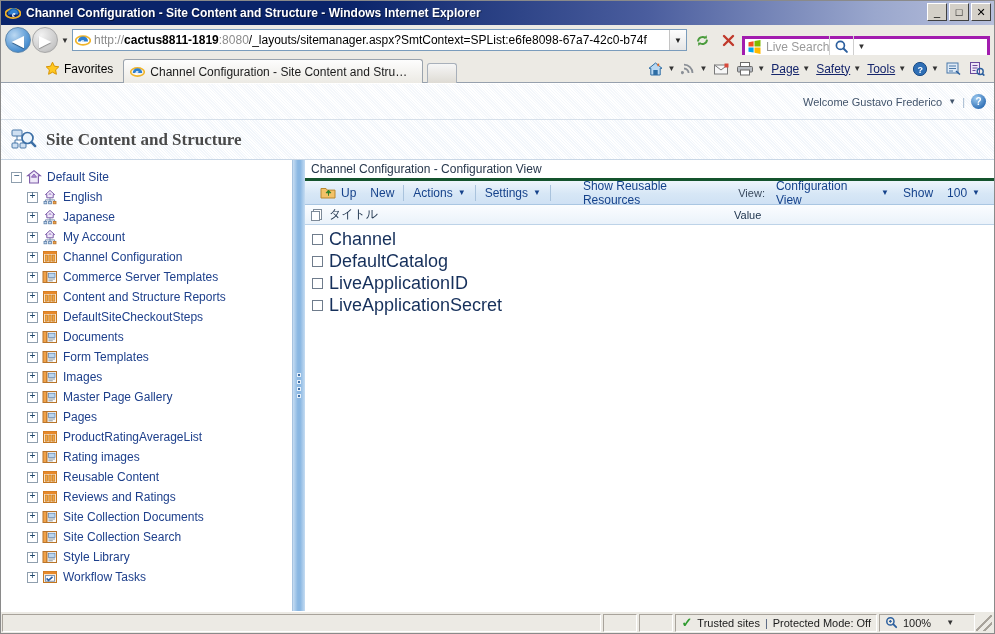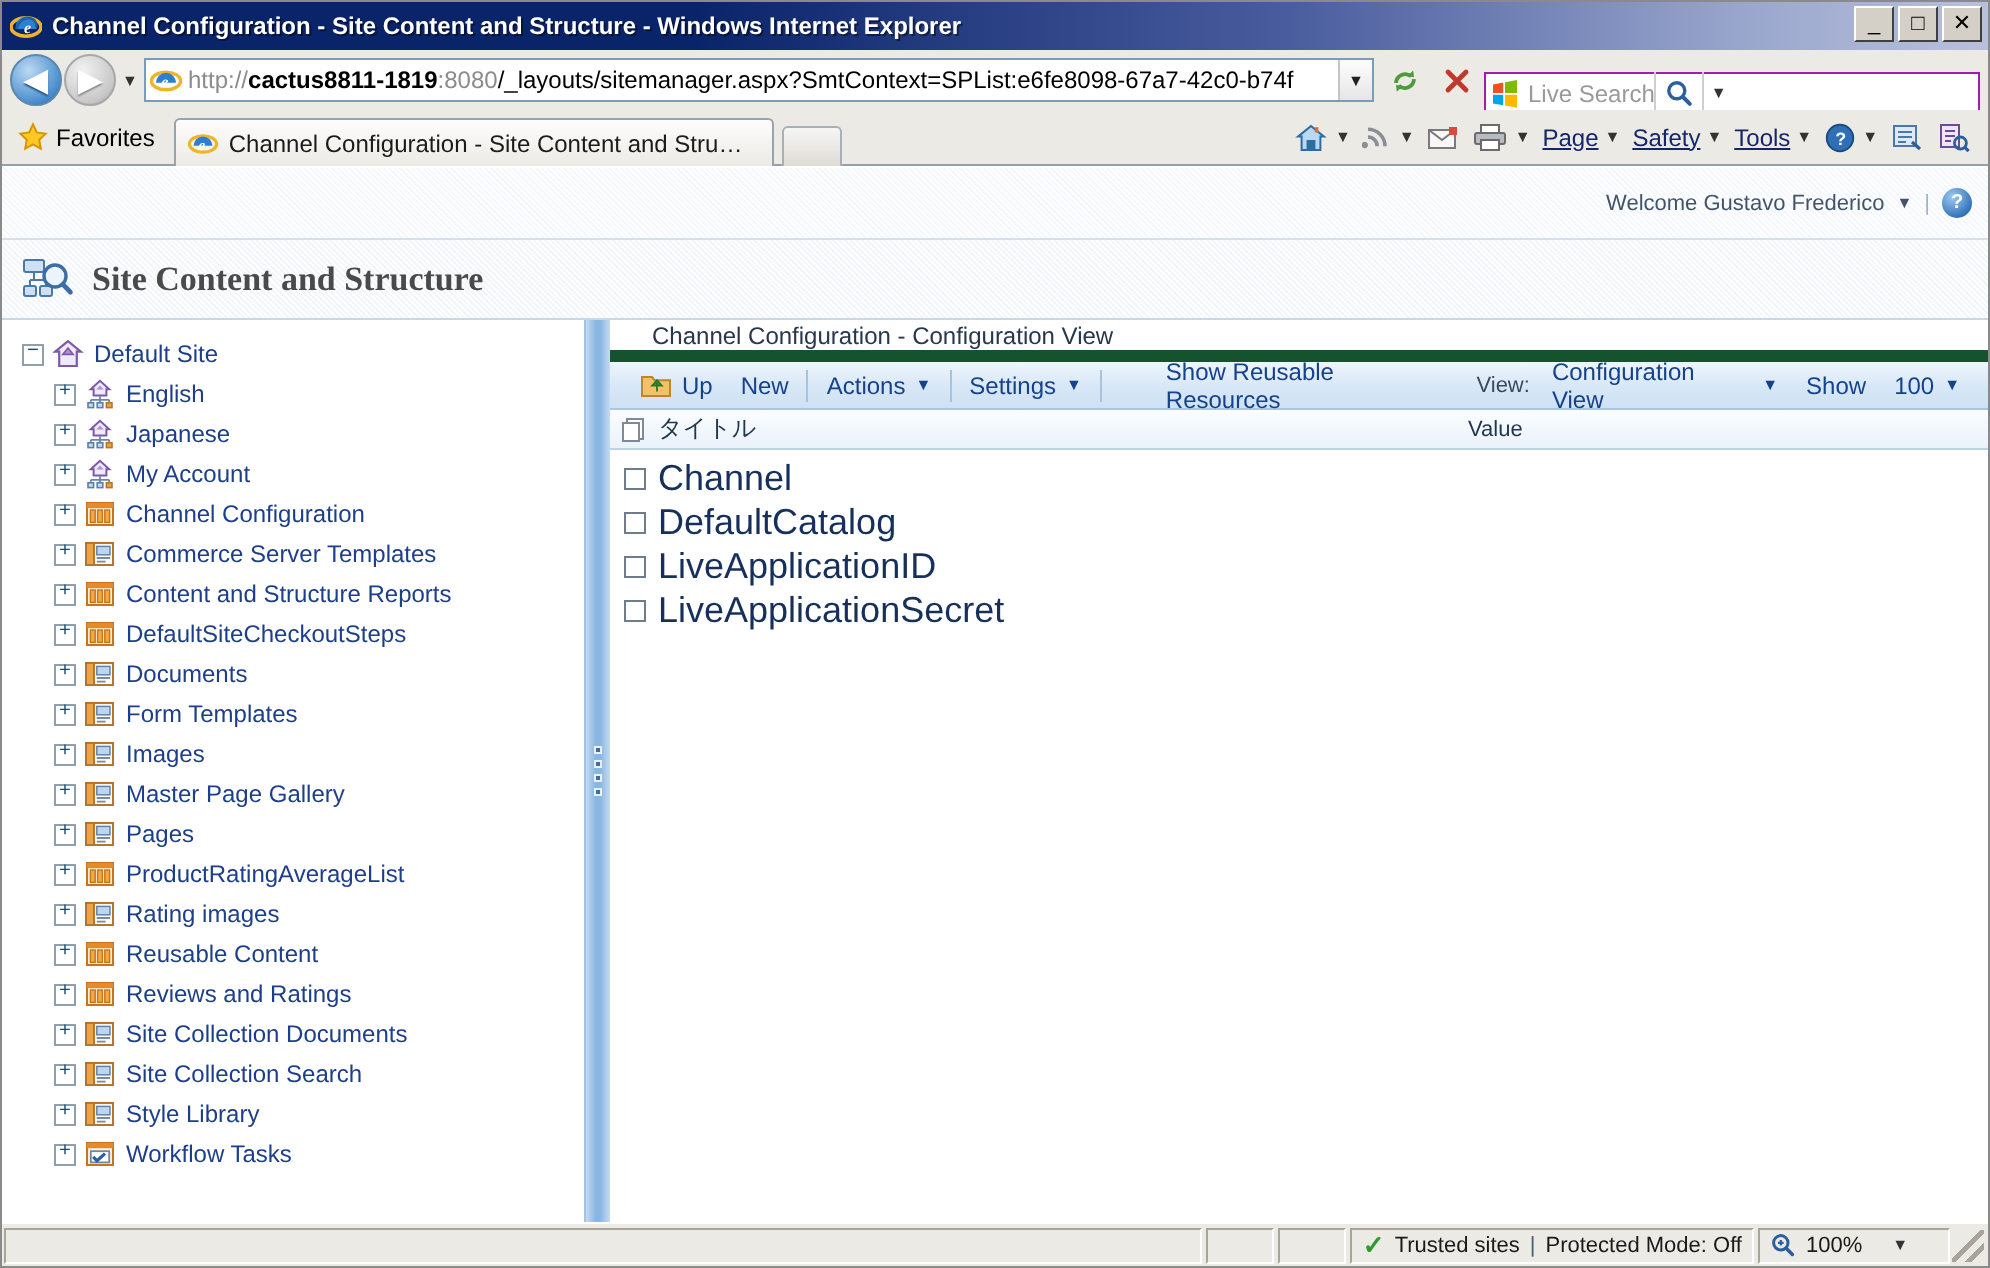--- a/index.html
+++ b/index.html
@@ -105,21 +105,21 @@
     font-size: 8px; color: #222; flex: 0 0 auto;
   }
   .toolbtn-sq {
     width: 24px; height: 23px;
     display: flex; align-items: center; justify-content: center;
     border: 1px solid transparent; flex: 0 0 auto;
     margin-right: 2px;
   }
   .searchbox {
     width: 248px; height: 22px; background: #fff;
-    border: 1px solid #a21caf; display: flex; align-items: center;
+    border: 3px solid #a21caf; display: flex; align-items: center;
     flex: 0 0 auto;
     margin-top: 13px;
   }
   .search-ph { color: #9a9a9a; font-size: 12px; }
   .search-go {
     width: 24px; height: 22px; display: flex;
     align-items: center; justify-content: center;
     border-left: 1px solid #cfcfcf; flex: 0 0 auto;
   }
   .search-godrop {
@@ -127,20 +127,21 @@
     align-items: center; justify-content: center;
     font-size: 8px; color: #333; border-left: 1px solid #cfcfcf; flex: 0 0 auto;
   }
 
   
   .favrow {
     height: 28px; background: #eceae4;
     display: flex; align-items: flex-end;
     border-bottom: 1px solid #96a0ad;
     flex: 0 0 auto;
+    padding-left: 36px;
   }
   .fav-btn {
     height: 27px; display: flex; align-items: center;
     padding: 0 10px 0 8px; flex: 0 0 auto;
   }
   .fav-label { font-size: 12px; color: #000; margin-left: 4px; }
   .tabstrip { display: flex; align-items: flex-end; height: 28px; flex: 1 1 auto; min-width: 0; }
   .tab {
     height: 24px; background: linear-gradient(#fdfdfd, #eceae4);
     border: 1px solid #9aa3ad; border-bottom: none;
@@ -254,22 +255,22 @@
     width: 4px; height: 4px; background: #3f6ea6;
     border: 1px solid #e8f1fa; display: block;
   }
 
   .rightpane {
     flex: 1 1 auto; display: flex; flex-direction: column;
     min-width: 0; min-height: 0; background: #fff;
   }
   .rp-title {
     height: 21px; display: flex; align-items: center;
-    padding-left: 21px; font-size: 12px; color: #27374c;
-    border-bottom: 6px solid #14532d; background: #ffffff;
+    padding-left: 6px; font-size: 12px; color: #27374c;
+    border-bottom: 3px solid #14532d; background: #ffffff;
     flex: 0 0 auto;
   }
   .rp-toolbar {
     height: 24px; flex: 0 0 auto;
     background: linear-gradient(#eef5fc, #d7e7f6 55%, #cfe1f4);
     border-bottom: 1px solid #a9c6e2;
     display: flex; align-items: center; padding-left: 8px;
   }
   .tb-item {
     display: flex; align-items: center; height: 22px;

